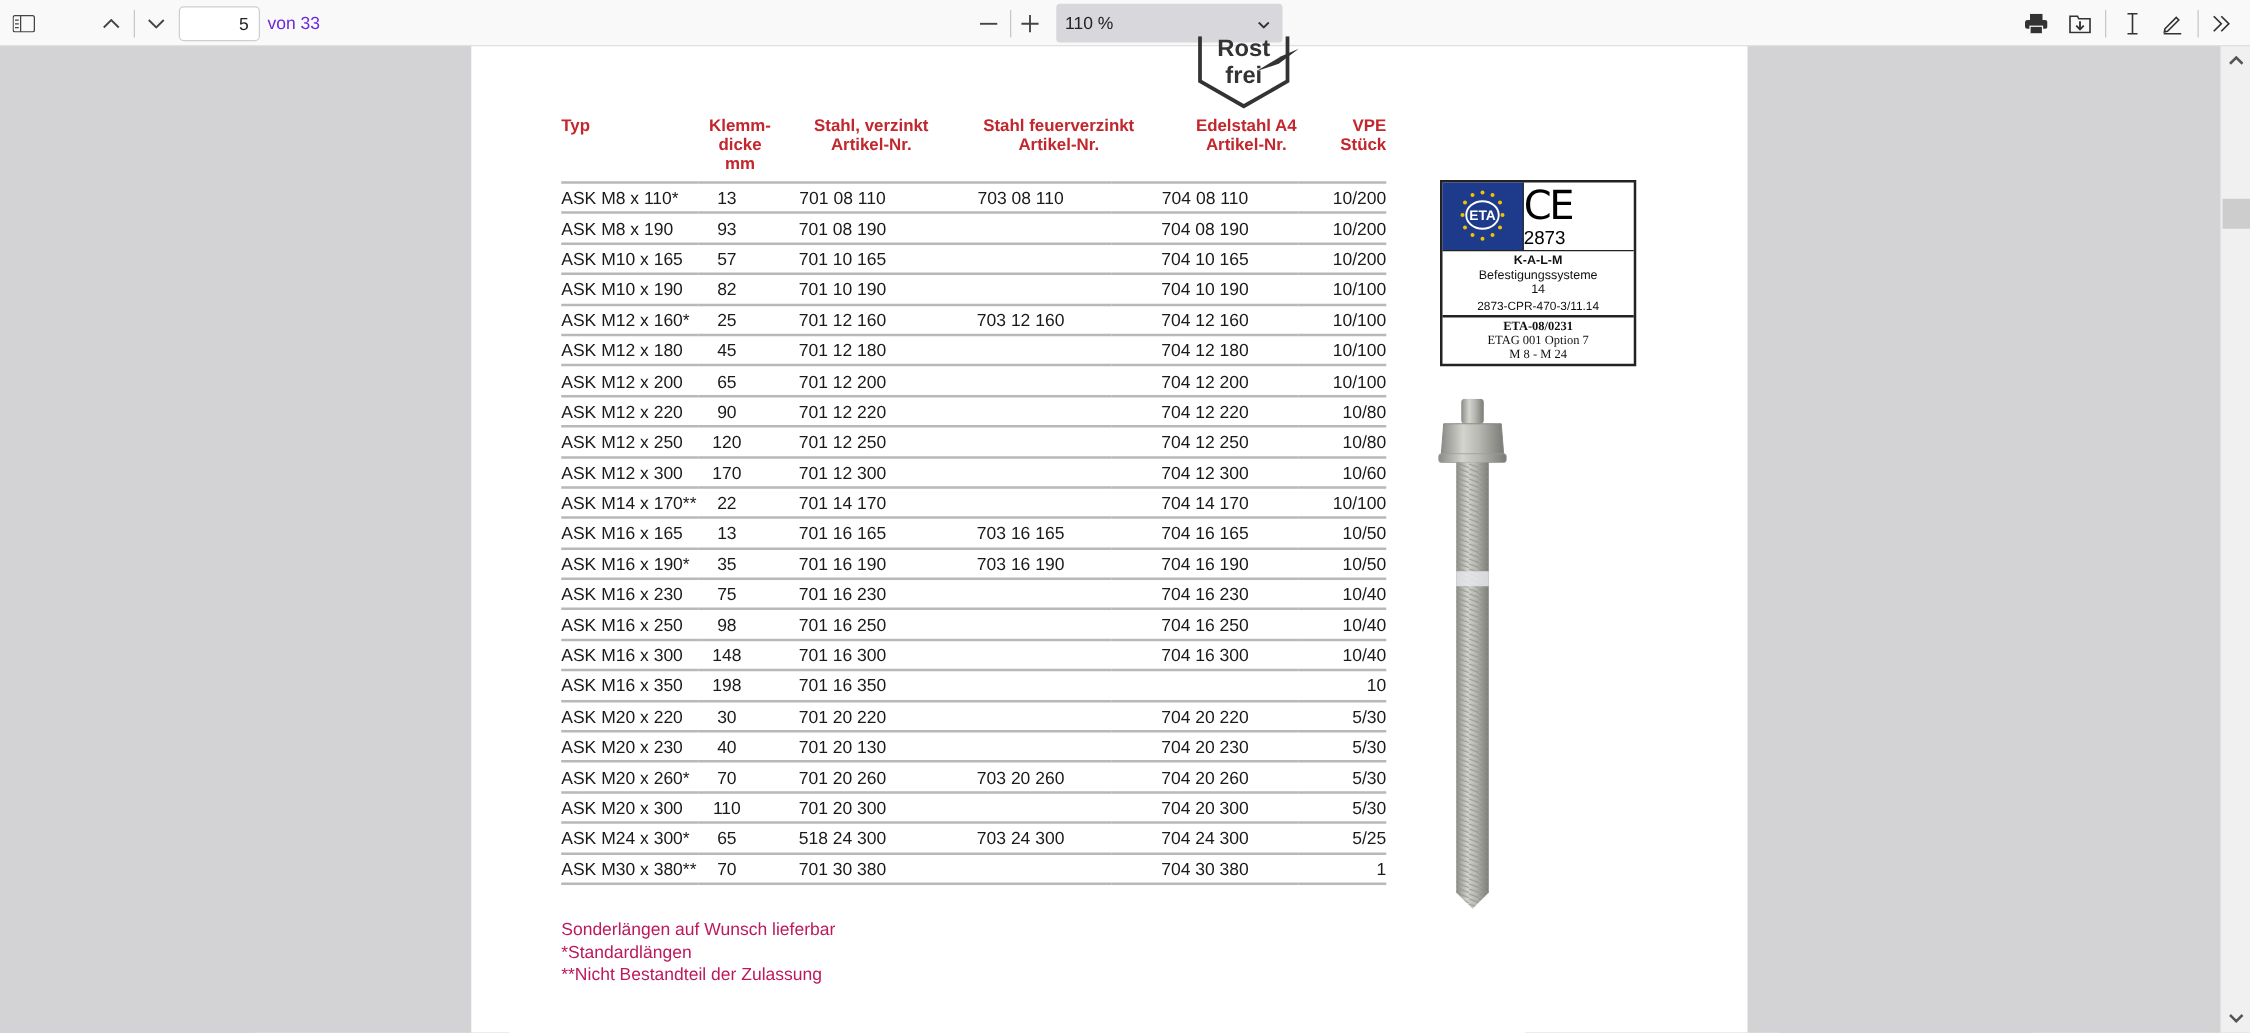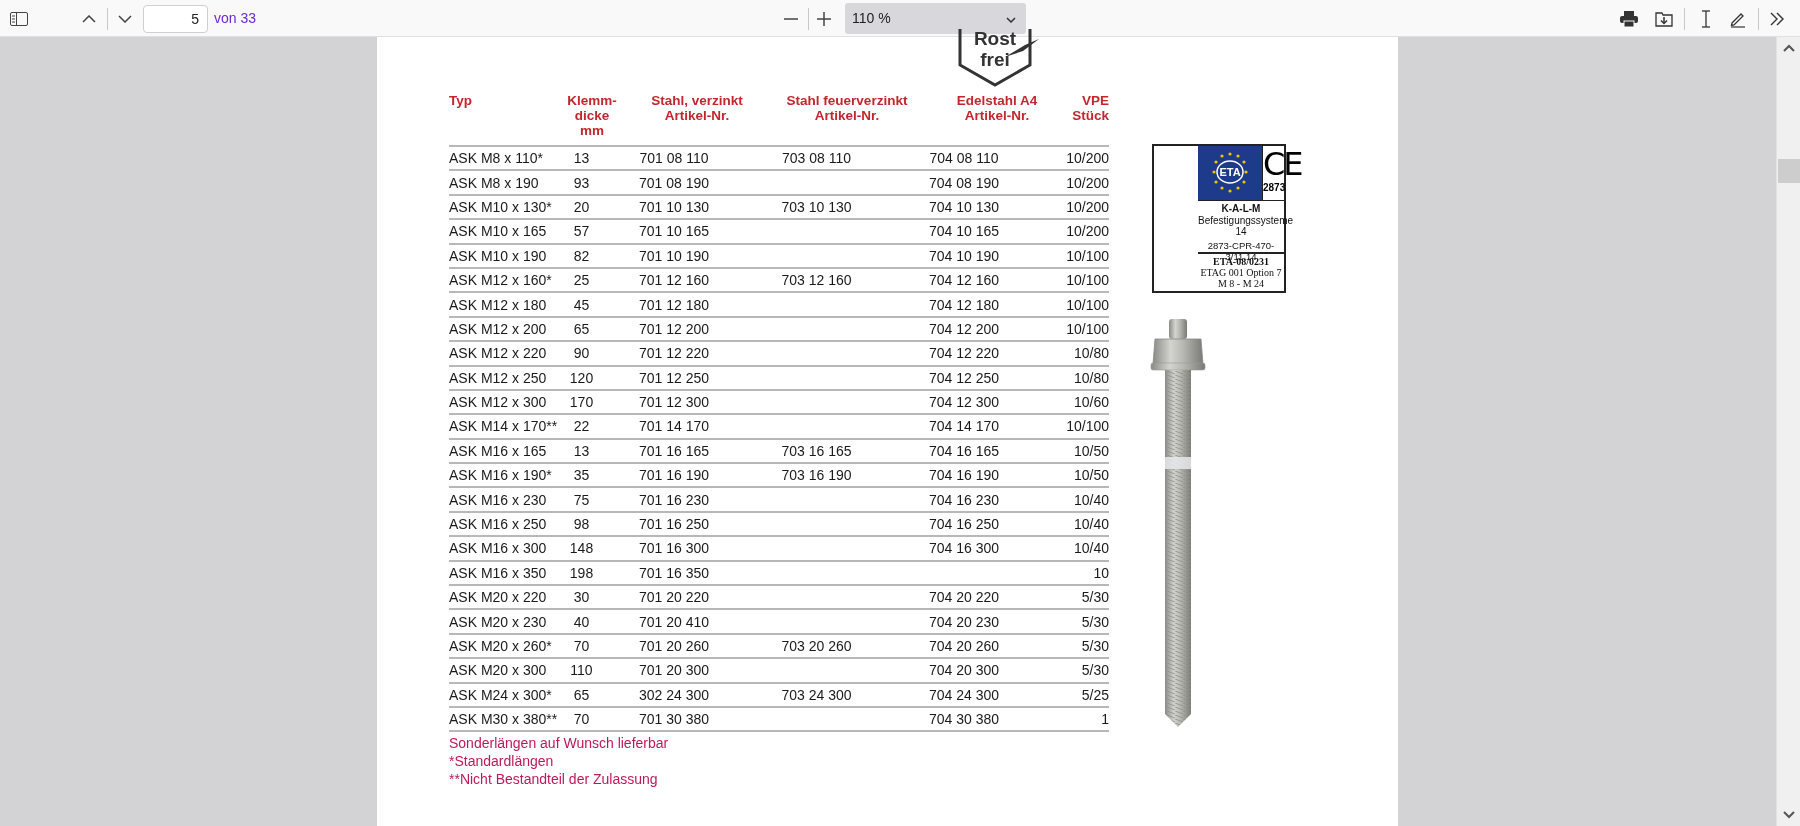--- a/index.html
+++ b/index.html
@@ -21,21 +21,21 @@
   table.prod { position: absolute; left: 72px; top: 108px; width: 660px; border-collapse: collapse; font-size: 14px; color: #1a1a1a; }
   table.prod td { height: 24.4px; border-bottom: 2px solid #b8b8b8; padding: 0; white-space: nowrap; }
   table.prod tr:first-child td { border-top: 2px solid #b8b8b8; }
   td.c-typ { width: 110px; text-align: left; }
   td.c-klemm { width: 45px; text-align: center; }
   td.c-sv { width: 140px; text-align: center; }
   td.c-sf { width: 145px; text-align: center; }
   td.c-ed { width: 150px; text-align: center; }
   td.c-vpe { width: 70px; text-align: right; }
   .notes { position: absolute; left: 72px; top: 697px; font-size: 14px; line-height: 18px; color: #be185d; }
-  .cert { position: absolute; left: 775px; top: 107px; width: 134px; height: 149px; border: 2px solid #222; background: #fff; padding-left: 44px; }
+  .cert { position: absolute; left: 775px; top: 107px; width: 157px; height: 149px; border: 2px solid #222; background: #fff; }
   .cert-top { display: flex; height: 55px; border-bottom: 1.5px solid #222; }
   .cert-eta { width: 65px; height: 100%; background: #1e3a8a; position: relative; border-right: 1.5px solid #222; }
   .cert-ce { flex: 1; text-align: left; color: #000000; }
   .cert-mid { text-align: center; font-size: 10px; line-height: 11.5px; color: #111; padding-top: 2px; border-bottom: 2px solid #222; height: 53px; }
   .cert-bot { text-align: center; font-size: 10px; line-height: 11px; color: #111; padding-top: 2px; font-family: Liberation Serif, serif; }
   .bolt { position: absolute; left: 766px; top: 282px; width: 70px; height: 410px; }
 </style>
 </head>
 <body>
 
@@ -168,28 +168,20 @@
           </tr>
           <tr>
             <td class="c-typ">ASK M8 x 190</td>
             <td class="c-klemm">93</td>
             <td class="c-sv">701 08 190</td>
             <td class="c-sf"></td>
             <td class="c-ed">704 08 190</td>
             <td class="c-vpe">10/200</td>
           </tr>
           <tr>
-            <td class="c-typ">ASK M10 x 130*</td>
-            <td class="c-klemm">20</td>
-            <td class="c-sv">701 10 130</td>
-            <td class="c-sf">703 10 130</td>
-            <td class="c-ed">704 10 130</td>
-            <td class="c-vpe">10/200</td>
-          </tr>
-          <tr>
             <td class="c-typ">ASK M10 x 165</td>
             <td class="c-klemm">57</td>
             <td class="c-sv">701 10 165</td>
             <td class="c-sf"></td>
             <td class="c-ed">704 10 165</td>
             <td class="c-vpe">10/200</td>
           </tr>
           <tr>
             <td class="c-typ">ASK M10 x 190</td>
             <td class="c-klemm">82</td>
@@ -306,21 +298,21 @@
             <td class="c-typ">ASK M20 x 220</td>
             <td class="c-klemm">30</td>
             <td class="c-sv">701 20 220</td>
             <td class="c-sf"></td>
             <td class="c-ed">704 20 220</td>
             <td class="c-vpe">5/30</td>
           </tr>
           <tr>
             <td class="c-typ">ASK M20 x 230</td>
             <td class="c-klemm">40</td>
-            <td class="c-sv">701 20 410</td>
+            <td class="c-sv">701 20 130</td>
             <td class="c-sf"></td>
             <td class="c-ed">704 20 230</td>
             <td class="c-vpe">5/30</td>
           </tr>
           <tr>
             <td class="c-typ">ASK M20 x 260*</td>
             <td class="c-klemm">70</td>
             <td class="c-sv">701 20 260</td>
             <td class="c-sf">703 20 260</td>
             <td class="c-ed">704 20 260</td>
@@ -330,21 +322,21 @@
             <td class="c-typ">ASK M20 x 300</td>
             <td class="c-klemm">110</td>
             <td class="c-sv">701 20 300</td>
             <td class="c-sf"></td>
             <td class="c-ed">704 20 300</td>
             <td class="c-vpe">5/30</td>
           </tr>
           <tr>
             <td class="c-typ">ASK M24 x 300*</td>
             <td class="c-klemm">65</td>
-            <td class="c-sv">302 24 300</td>
+            <td class="c-sv">518 24 300</td>
             <td class="c-sf">703 24 300</td>
             <td class="c-ed">704 24 300</td>
             <td class="c-vpe">5/25</td>
           </tr>
           <tr>
             <td class="c-typ">ASK M30 x 380**</td>
             <td class="c-klemm">70</td>
             <td class="c-sv">701 30 380</td>
             <td class="c-sf"></td>
             <td class="c-ed">704 30 380</td>
@@ -377,21 +369,21 @@
                 <circle cx="16" cy="26" r="1.6"></circle>
                 <circle cx="18" cy="16" r="1.6"></circle>
                 <circle cx="24" cy="10" r="1.6"></circle>
             </g>
             <ellipse cx="32" cy="26" rx="13" ry="11" fill="#1e3a8a" stroke="#fff" stroke-width="1.5"></ellipse>
             <text x="32" y="30" text-anchor="middle" font-family="Liberation Sans, sans-serif" font-weight="bold" font-size="11" fill="#fff">ETA</text>
           </svg>
         </div>
         <div class="cert-ce">
           <div style="font-size:32px;line-height:36px;font-family:'DejaVu Sans',sans-serif;letter-spacing:-2px;">CE</div>
-          <div style="font-size:10px;font-weight:bold;">2873</div>
+          <div style="font-size:15px;font-weight:normal;">2873</div>
         </div>
       </div>
       <div class="cert-mid">
         <div style="font-weight:bold;">K-A-L-M</div>
         <div>Befestigungssysteme</div>
         <div>14</div>
         <div style="margin-top:2px;font-size:9.5px;">2873-CPR-470-3/11.14</div>
       </div>
       <div class="cert-bot">
         <div style="font-weight:bold;">ETA-08/0231</div>

